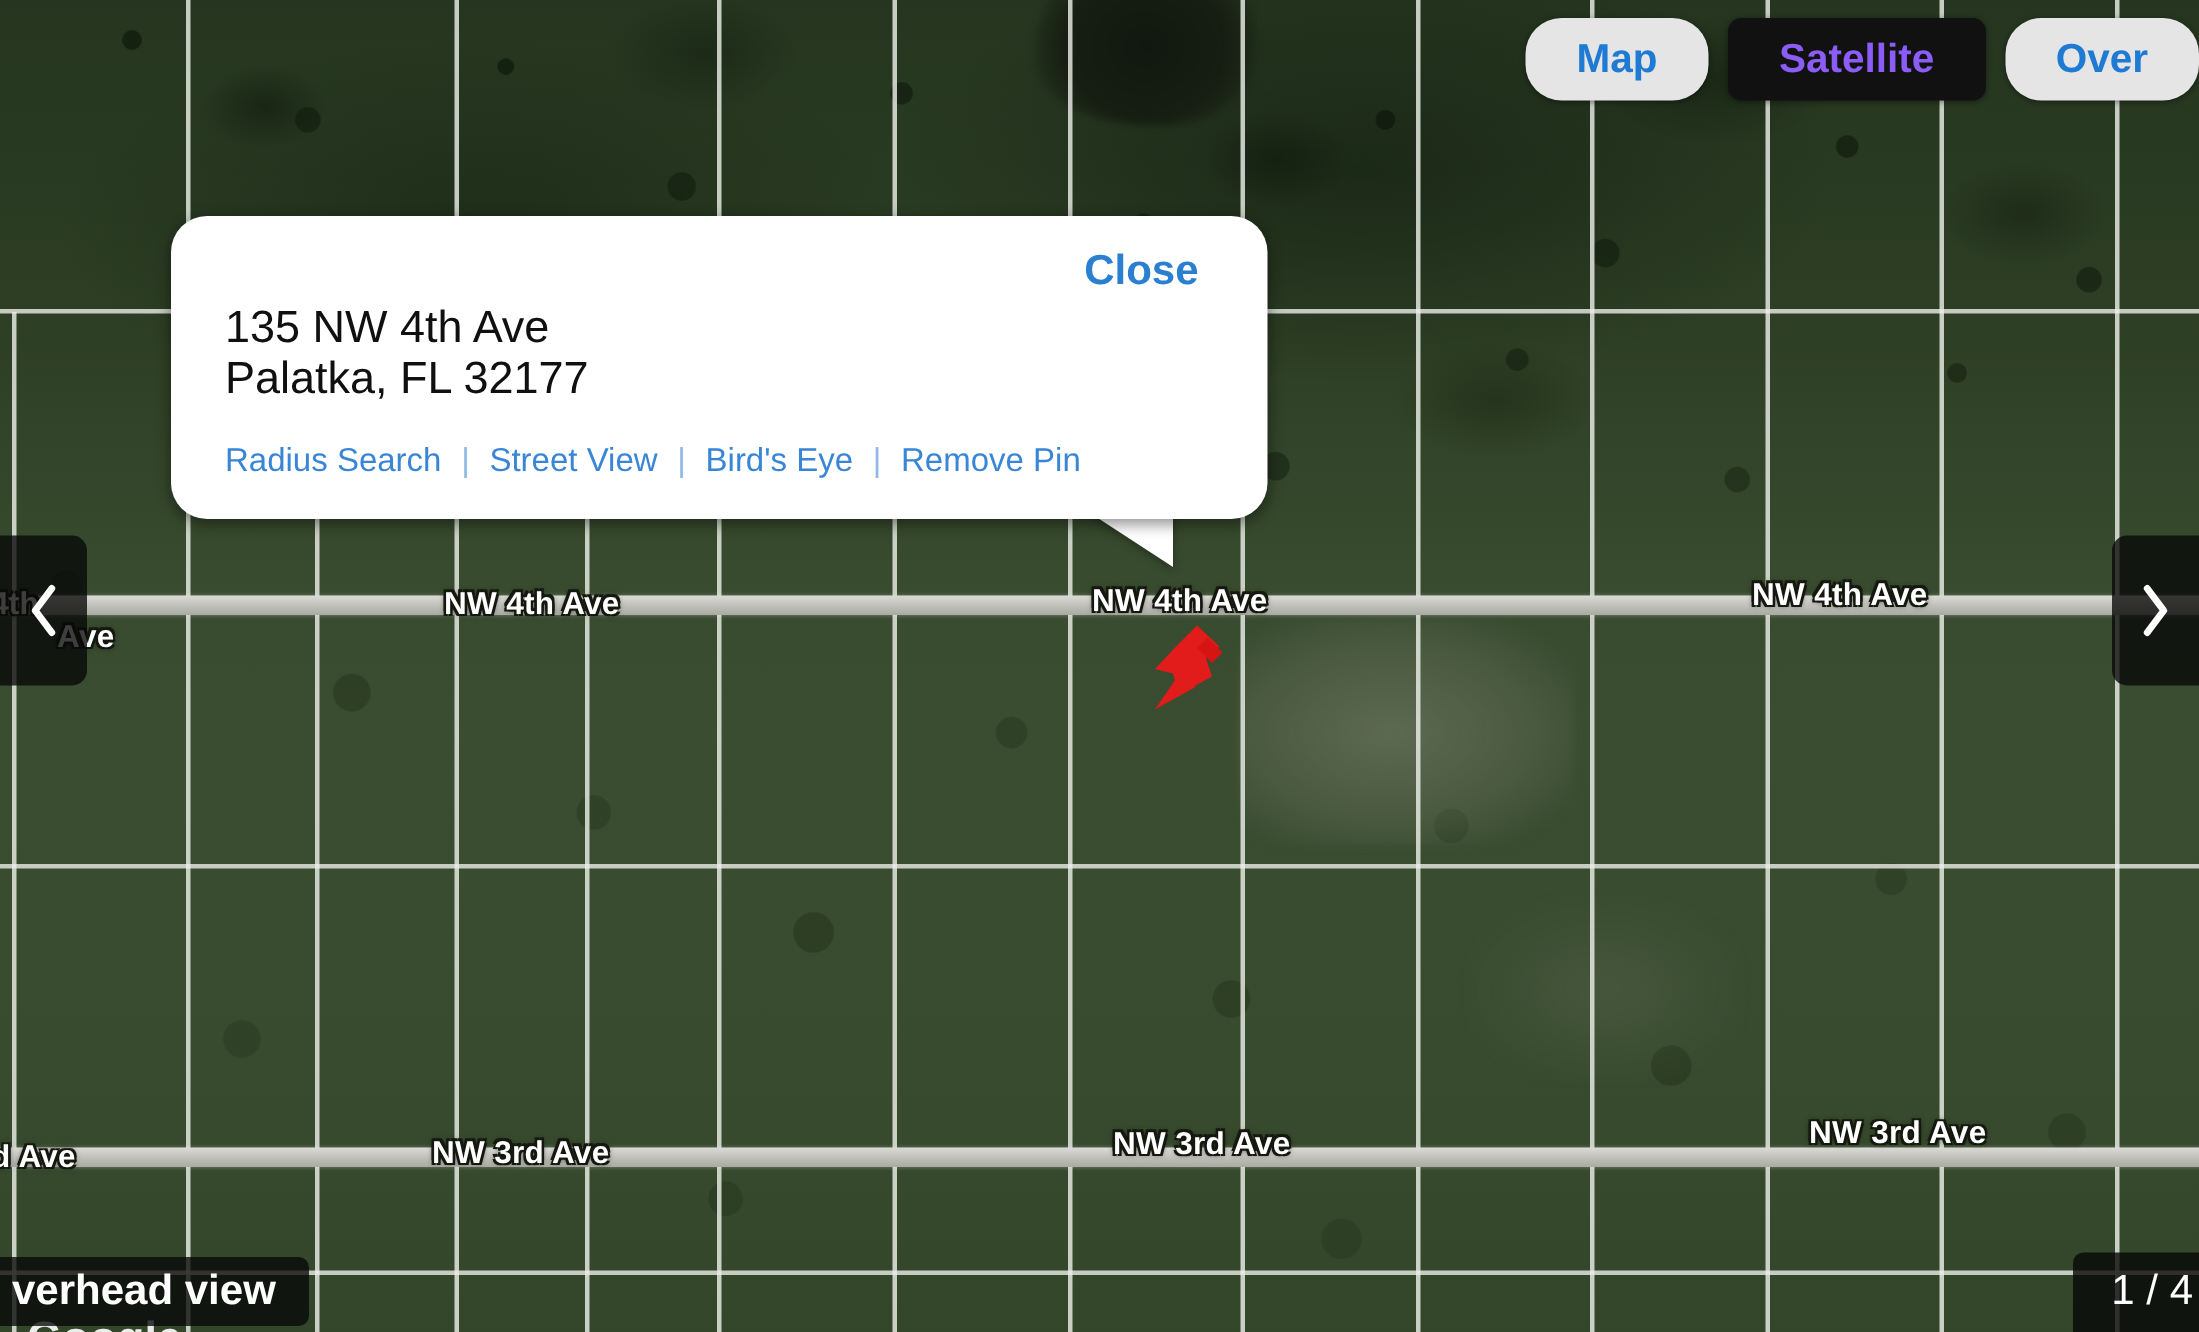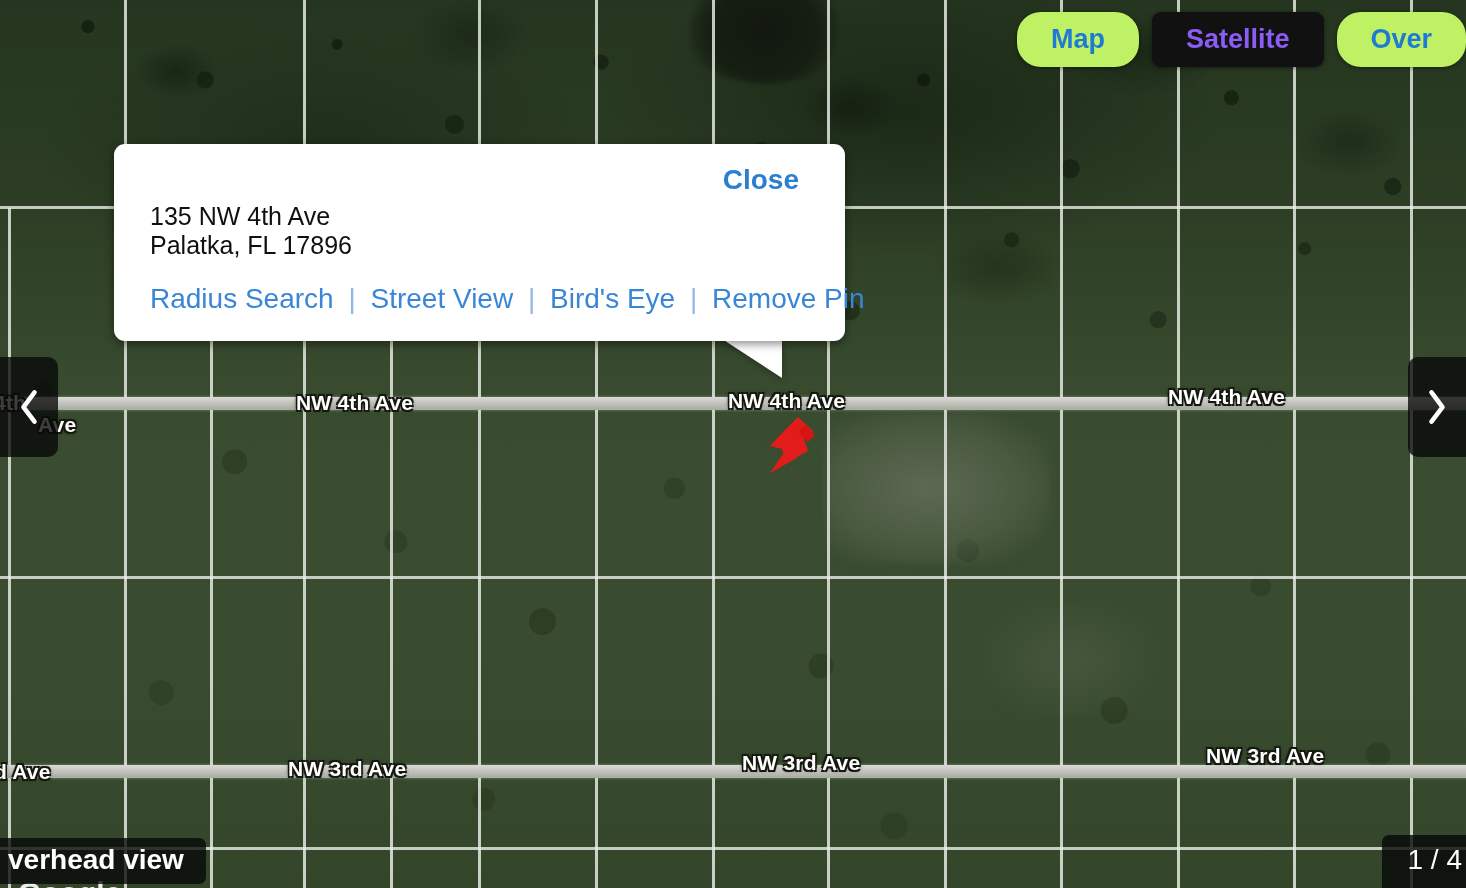--- a/index.html
+++ b/index.html
@@ -161,60 +161,60 @@
     align-items: center;
     justify-content: center;
     padding: 0 34px;
     border-radius: 9px;
     font-size: 27px;
     font-weight: 700;
     cursor: pointer;
     box-shadow: 0 1px 4px rgba(0,0,0,0.45);
   }
   .layer-btn.inactive {
-    background: #bef264;
+    background: #e5e5e5;
     color: #1f7ad4;
     border-radius: 24px;
   }
   .layer-btn.active {
     background: #111111;
     color: #8b5cf6;
   }
 
   
   .info-popup {
     position: absolute;
     left: 114px; top: 144px;
     width: 731px;
     background: #ffffff;
-    border-radius: 11px;
+    border-radius: 24px;
     box-shadow: 0 3px 10px rgba(0,0,0,0.45);
     z-index: 50;
     padding: 22px 28px 26px 36px;
     box-sizing: border-box;
   }
   .popup-close {
     text-align: right;
     color: #2a7fd0;
     font-size: 28px;
     font-weight: 700;
     cursor: pointer;
     line-height: 1;
     margin-right: 18px;
   }
   .popup-address {
     margin-top: 8px;
     color: #101010;
-    font-size: 25px;
+    font-size: 30px;
     line-height: 1.14;
     font-weight: 400;
   }
   .popup-links {
     margin-top: 24px;
-    font-size: 28px;
+    font-size: 22px;
     color: #3a86d6;
     white-space: nowrap;
   }
   .popup-links a {
     color: #3a86d6;
     text-decoration: none;
     cursor: pointer;
   }
   .popup-sep {
     color: #8fb9e4;
@@ -359,21 +359,21 @@
       </g>
     </svg>
   </div>
 
   <div class="popup-tail"></div>
   <div class="info-popup">
     <div class="popup-close">Close</div>
 
     <div class="popup-address">
       <div>135 NW 4th Ave</div>
-      <div>Palatka, FL 17896</div>
+      <div>Palatka, FL 32177</div>
     </div>
 
     <div class="popup-links">
       <a>Radius Search</a>
       <span class="popup-sep">|</span>
       <a>Street View</a>
       <span class="popup-sep">|</span>
       <a>Bird's Eye</a>
       <span class="popup-sep">|</span>
       <a>Remove Pin</a>

